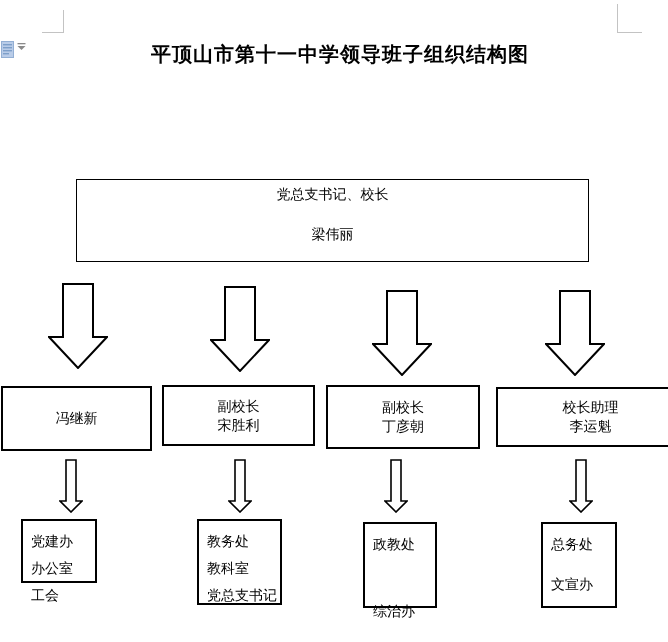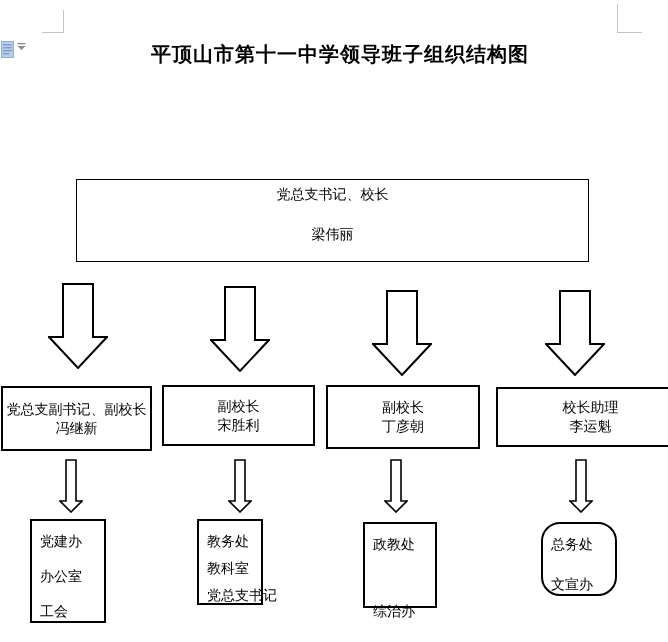--- a/index.html
+++ b/index.html
@@ -33,24 +33,24 @@
   #root-box .r2{margin-top:24px;}
   #mid-box-0{left:1px;top:386px;width:151px;height:65px;justify-content:center;}
   #mid-box-1{left:162px;top:385px;width:153px;height:61px;justify-content:center;}
   #mid-box-2{left:326px;top:385px;width:154px;height:64px;justify-content:center;}
   #mid-box-3{left:496px;top:387px;width:189px;height:60px;justify-content:center;}
   .dept{
     align-items:flex-start;text-align:left;justify-content:flex-start;
     padding:7px 2px 0 8px;line-height:27px;
   }
   .dept .ln{min-height:27px;}
-  #bot-box-0{left:30px;top:519px;width:76px;height:104px;gap:8px;}
-  #bot-box-1{left:197px;top:519px;width:66px;height:86px;}
+  #bot-box-0{left:21px;top:519px;width:76px;height:64px;}
+  #bot-box-1{left:197px;top:519px;width:85px;height:86px;}
   #bot-box-2{left:363px;top:522px;width:74px;height:86px;gap:40px;}
-  #bot-box-3{left:541px;top:522px;width:76px;height:74px;padding-top:10px;line-height:20px;border-radius:19px;}
+  #bot-box-3{left:541px;top:522px;width:76px;height:86px;padding-top:10px;line-height:20px;}
   #bot-box-3 .ln{min-height:20px;}
   
   .arrow{position:absolute;}
   #big-arrow-0{left:48px;top:283px;}
   #big-arrow-1{left:210px;top:286px;}
   #big-arrow-2{left:372px;top:290px;}
   #big-arrow-3{left:545px;top:290px;}
   #sm-arrow-0{left:59px;top:459px;}
   #sm-arrow-1{left:228px;top:459px;}
   #sm-arrow-2{left:384px;top:459px;}
@@ -90,21 +90,20 @@
   <polygon points="15,1 45,1 45,54 59,54 30,85 1,54 15,54" fill="#fff" stroke="#000" stroke-width="2"></polygon>
 </svg>
 <svg id="big-arrow-2" class="arrow" viewBox="0 0 60 86" width="60" height="86">
   <polygon points="15,1 45,1 45,54 59,54 30,85 1,54 15,54" fill="#fff" stroke="#000" stroke-width="2"></polygon>
 </svg>
 <svg id="big-arrow-3" class="arrow" viewBox="0 0 60 86" width="60" height="86">
   <polygon points="15,1 45,1 45,54 59,54 30,85 1,54 15,54" fill="#fff" stroke="#000" stroke-width="2"></polygon>
 </svg>
 
 <div id="mid-box-0" class="box">
-  <div class="ln">党总支副书记、副校长</div>
   <div class="ln">冯继新</div>
 </div>
 <div id="mid-box-1" class="box">
   <div class="ln">副校长</div>
   <div class="ln">宋胜利</div>
 </div>
 <div id="mid-box-2" class="box">
   <div class="ln">副校长</div>
   <div class="ln">丁彦朝</div>
 </div>

